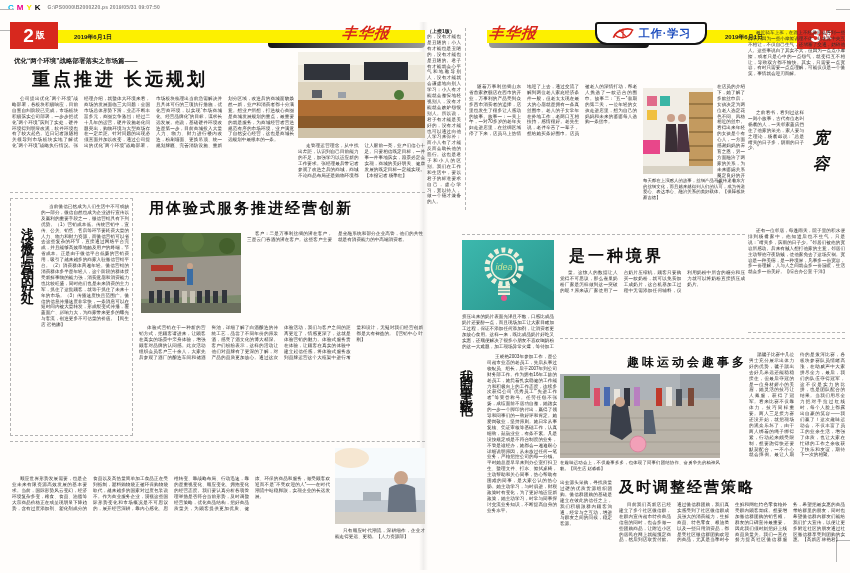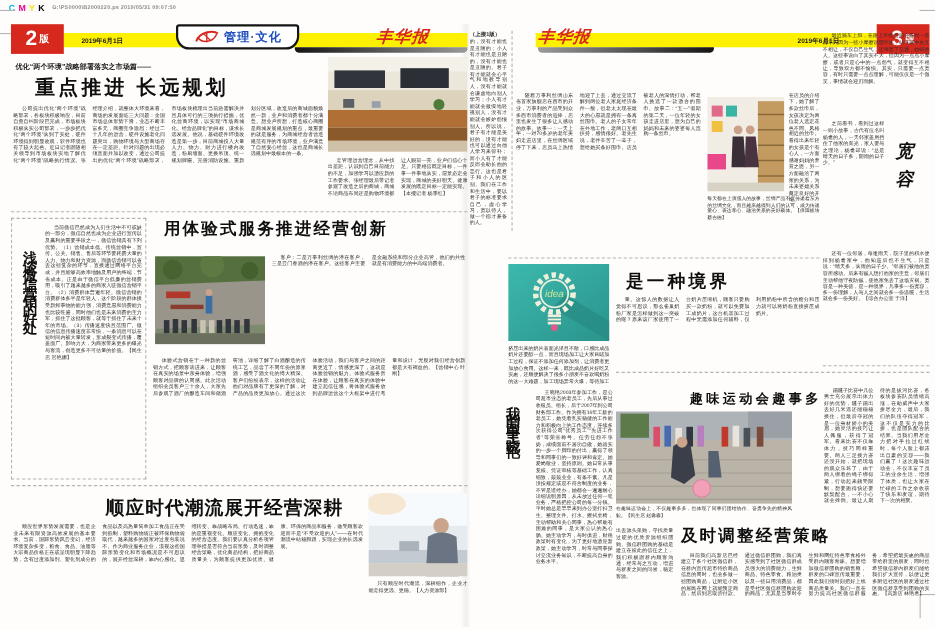--- a/index.html
+++ b/index.html
@@ -72,28 +72,20 @@
 
   <div class="page" id="p2">
     <div class="hdr">
       <div class="ybar" style="left:48px;width:367px"></div>
       <div class="hdr-shadow" style="left:258px;width:157px;background:linear-gradient(90deg,#141414,#9a9a9a)"></div>
       <div class="pagebox" style="left:0">
         <span class="num">2</span>
         <span class="ban">版</span>
       </div>
       <div class="hdr-date" style="left:64px">2019年6月1日</div>
-      <div class="tab" style="left:150px">
-        <svg width="24" height="15" viewBox="0 0 40 24">
-          <path d="M4,19 C9,4 30,2 37,7" stroke="#d7281e" stroke-width="3" fill="none"></path>
-          <path d="M6,13 C13,22 29,21 35,8" stroke="#d7281e" stroke-width="2.4" fill="none"></path>
-          <path d="M14,6 L26,18 M20,4 L20,20" stroke="#d7281e" stroke-width="2" fill="none"></path>
-        </svg>
-        <span class="section">管理·文化</span>
-      </div>
       <div class="masthead" style="left:332px">丰华报</div>
     </div>
 
     <div class="kicker" style="left:4px;top:35px">优化“两个环境”战略部署落实之市场篇——</div>
     <div class="h-hei abs" style="left:22px;top:45px;font-size:18px;letter-spacing:3px">重点推进 长远规划</div>
 
     <svg class="photo" style="left:288px;top:30px" width="127" height="86" viewBox="0 0 127 86">
       <rect width="127" height="86" fill="#ece7da"></rect>
       <rect width="127" height="13" fill="#f4f1e8"></rect>
       <rect x="6" y="12" width="46" height="16" fill="#31343b"></rect>
@@ -146,21 +138,20 @@
           </g>
         <rect y="70" width="100" height="10" fill="#6b6f5e"></rect>
       </svg>
       <div class="art-body c2" style="position:absolute;left:110px;top:44px;width:176px;height:88px">客户：二是万事利丝绸的潜在客户，三是云门春酒的潜在客户。这些客户主要是金融系统和部分企业高管，他们的共性就是有消费能力的中高端消费者。</div>
       <div class="art-body c4" style="position:absolute;left:2px;top:138px;width:284px;height:94px">体验式营销在于一种新的营销方式，把顾客请进来，让顾客在真实的场景中亲身体验，增强顾客对品牌的认同感。此次活动组织会员客户三十余人，大家先后参观了酒厂的酿造车间和储酒窖池，详细了解了白酒酿造的传统工艺，品尝了不同年份的原浆酒，感受了酒文化的博大精深。客户们纷纷表示，这样的活动让他们对品牌有了更深的了解，对产品的品质更加放心。通过这次体验活动，我们与客户之间的距离更近了，情感更深了，这就是体验营销的魅力。体验式服务贵在体验，让顾客在真实的体验中建立起信任感，将体验式服务放到品牌运营这个大框架中进行考量和设计，无疑对我们经营创新都是大有裨益的。【营销中心 叶刚】</div>
     </div>
 
     <div class="dash-h" style="left:0;top:419px;width:415px"></div>
 
     <div class="abs" style="left:0;top:424px;width:415px;height:124px">
-      <div class="h-hei abs" style="left:86px;top:4px;font-size:17px;letter-spacing:1px">顺应时代潮流展开经营深耕</div>
       <svg class="photo" style="left:325px;top:2px" width="90" height="76" viewBox="0 0 90 76">
         <rect width="90" height="76" fill="#e6ebef"></rect>
         <rect width="90" height="30" fill="#f6fafc"></rect>
         <ellipse cx="16" cy="10" rx="18" ry="10" fill="#f6e7d2"></ellipse>
         <rect y="52" width="90" height="12" fill="#c3cad1"></rect>
         <rect x="28" y="44" width="18" height="9" fill="#aab2ba"></rect>
         <circle cx="66" cy="30" r="7" fill="#caa58c"></circle>
         <path d="M54,40 Q66,32 80,40 L82,76 L52,76 Z" fill="#6a7482"></path>
         <rect y="64" width="90" height="12" fill="#d4cfc6"></rect>
       </svg>
@@ -174,20 +165,28 @@
     <div class="abs" style="left:0;top:6px;width:34px;height:184px">
       <div style="font-size:5px;font-weight:bold;color:#222">（上接1版）</div>
       <div class="art-body c1" style="width:34px;height:174px;text-indent:0">的，没有才能也是丑陋的；小人有才能也是丑陋的，没有才能也是丑陋的。君子有才能就会心平气和地教导别人，没有才能就会谦虚地向别人学习；小人有才能就会傲慢地轻视别人，没有才能就会嫉妒怨恨别人。所以说，君子有才能是美好的，没有才能也可以通过向他人学习来弥补；而小人有了才能反而会助长他的恶行。这也是君子和小人的区别。我们在工作和生活中，要以君子的标准要求自己，虚心学习，宽以待人，做一个德才兼备的人。</div>
     </div>
     <div class="dash-v" style="left:38px;top:6px;height:182px"></div>
 
     <div class="hdr">
       <div class="ybar" style="left:60px;width:310px"></div>
       <div class="hdr-shadow" style="left:62px;width:160px;background:linear-gradient(90deg,#9a9a9a,#141414)"></div>
       <div class="masthead" style="left:62px">丰华报</div>
+      <div class="tab" style="left:168px">
+        <svg width="24" height="15" viewBox="0 0 40 24">
+          <path d="M4,19 C9,4 30,2 37,7" stroke="#d7281e" stroke-width="3" fill="none"></path>
+          <path d="M6,13 C13,22 29,21 35,8" stroke="#d7281e" stroke-width="2.4" fill="none"></path>
+          <path d="M14,6 L26,18 M20,4 L20,20" stroke="#d7281e" stroke-width="2" fill="none"></path>
+        </svg>
+        <span class="section">工作·学习</span>
+      </div>
       <div class="hdr-date" style="left:298px">2019年6月1日</div>
       <div class="pagebox" style="left:370px">
         <span class="num">3</span>
         <span class="ban">版</span>
       </div>
     </div>
 
     <div class="art-body c3 abs" style="left:42px;top:62px;width:168px;height:126px">随着万事利丝绸山东省首家旗舰店在西市的开业，万事利的产品受到众多西市消费者的追捧，店里也发生了很多让人感动的故事。故事一：一天上午，一对70多岁的老年夫妇走进店里，在丝绸区域停了下来，店员马上热情地迎了上去，通过交流了解到两位老人家庭经济条件一般，但老太太现在最大的心愿就是拥有一条真丝围巾。老人的子女常年在外地工作，老两口互相扶持，感情很好。老先生说，老伴辛苦了一辈子，想给她买条好围巾。店员被老人的深情打动，帮老人挑选了一款适合的围巾。故事二：“五一”假期的第二天，一位年轻的女孩走进店里，想为自己的妈妈和未来的婆婆每人选购一条丝巾。</div>
     <svg class="photo" style="left:216px;top:66px" width="70" height="86" viewBox="0 0 70 86">
       <rect width="70" height="86" fill="#f1ede5"></rect>

